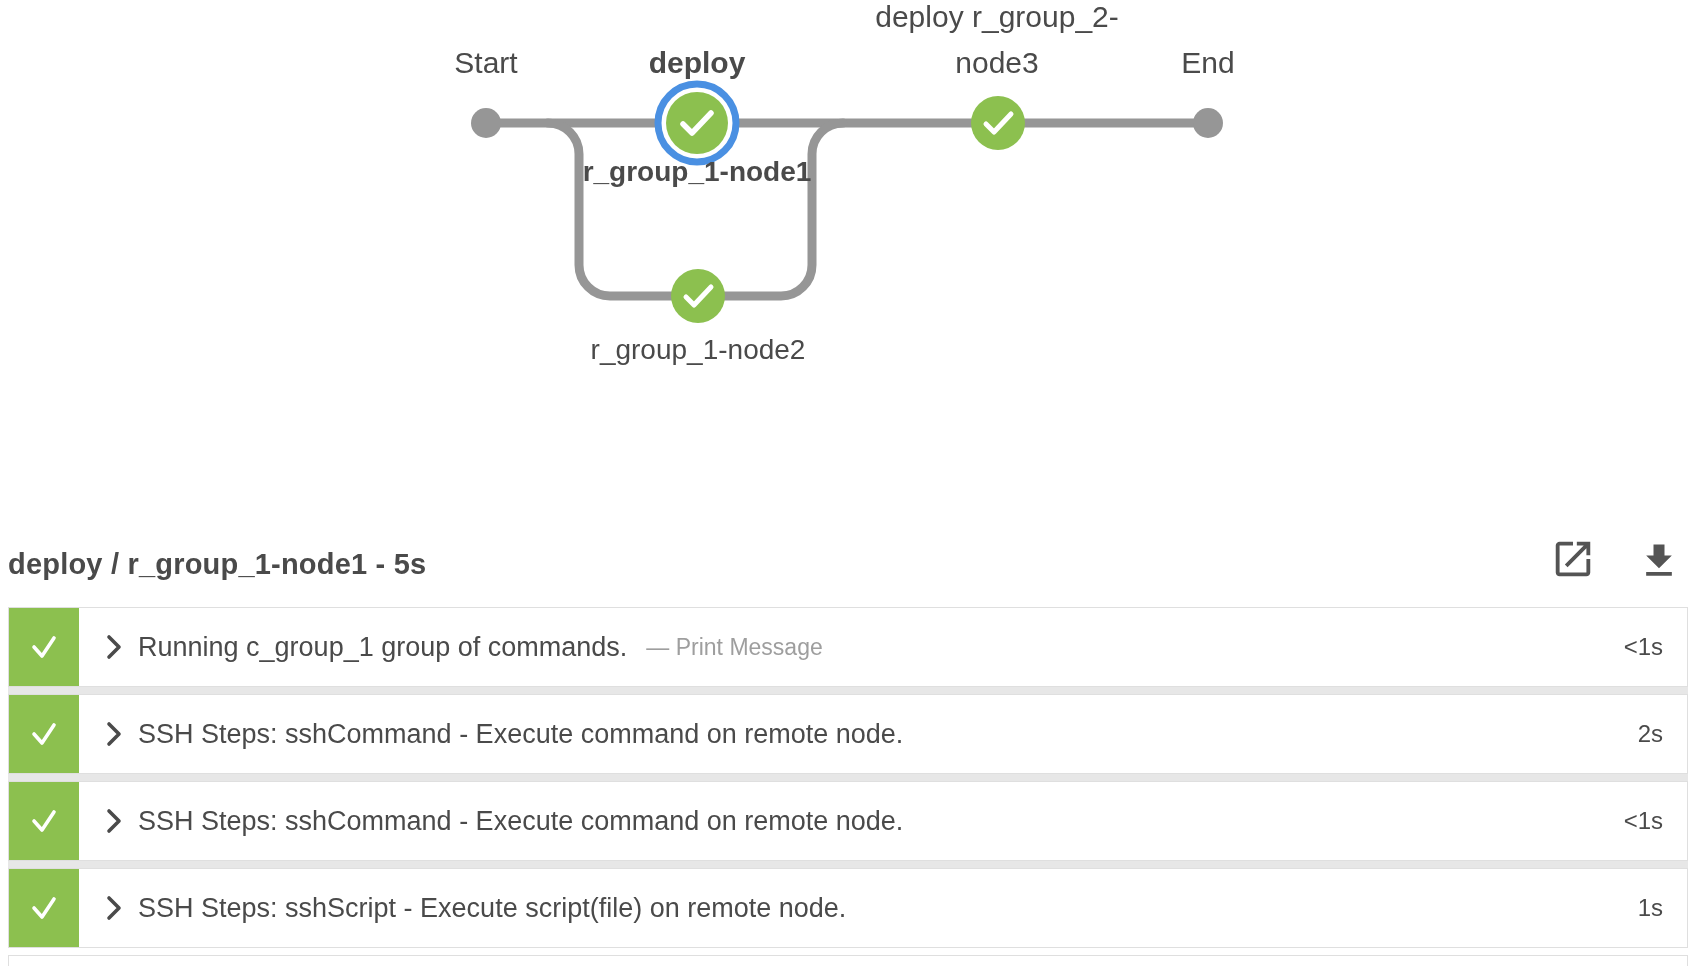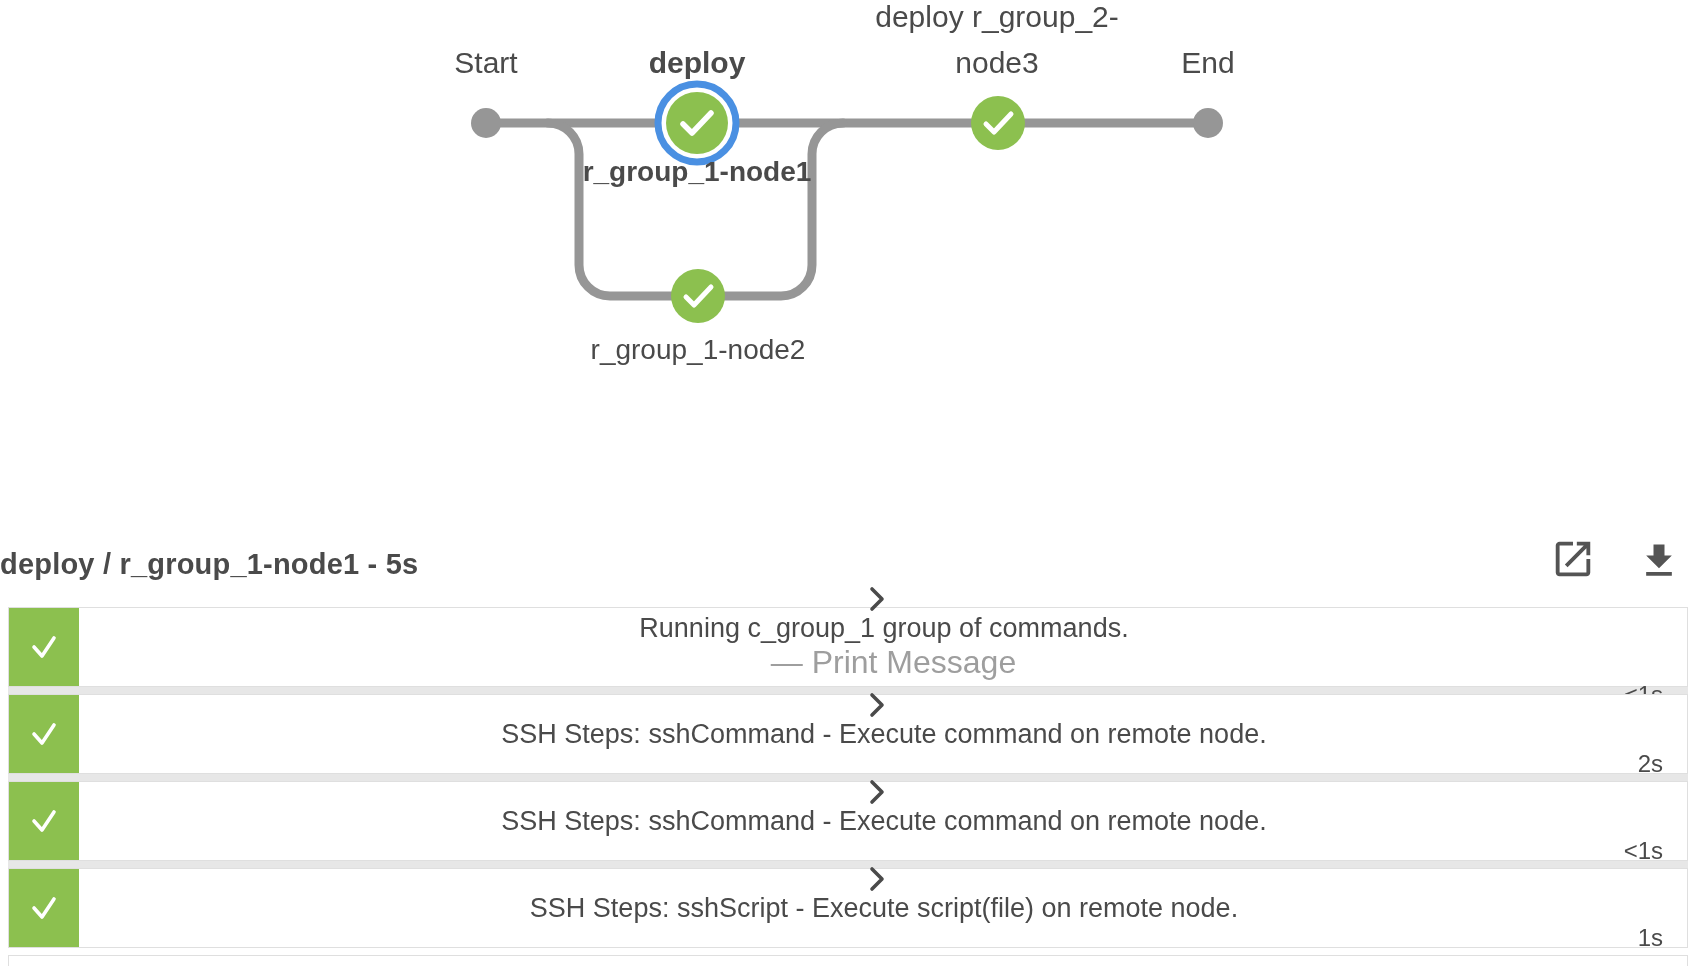--- a/index.html
+++ b/index.html
@@ -12,21 +12,21 @@
   }
   
   .graph-wrap { position: absolute; left: 0; top: 0; width: 1697px; height: 400px; }
   .graph-wrap svg { display: block; }
   .graph-label { fill: #4a4a4a; font-size: 30px; }
   .graph-sublabel { fill: #4a4a4a; font-size: 28px; }
   .bold { font-weight: 700; }
 
   
   .log-title {
-    position: absolute; left: 0; top: 548px;
+    position: absolute; left: 8px; top: 548px;
     font-size: 29px; font-weight: 700; color: #4a4a4a;
     letter-spacing: 0.2px;
   }
   .icon-btn {
     position: absolute; background: transparent; border: none; cursor: pointer;
     padding: 0; line-height: 0;
   }
   .icon-btn.open-btn { left: 1550px; top: 536px; }
   .icon-btn.dl-btn   { left: 1637px; top: 539px; }
 
@@ -44,25 +44,25 @@
     margin-bottom: 7px;
   }
   .step-row:last-of-type { margin-bottom: 0; }
   .step-status {
     position: absolute; left: 0; top: 0; bottom: 0; width: 70px;
     background: #8cc04f;
     display: flex; align-items: center; justify-content: center;
   }
   .step-main {
     display: flex; align-items: center; width: 100%;
-    padding-left: 96px; padding-right: 24px; flex-direction: column;
+    padding-left: 96px; padding-right: 24px;
   }
   .chev { margin-right: 15px; flex: none; }
   .step-label { font-size: 27px; color: #4a4a4a; white-space: nowrap; }
-  .step-annotation { font-size: 32px; color: #9e9e9e; margin-left: 19px; white-space: nowrap; }
+  .step-annotation { font-size: 23px; color: #9e9e9e; margin-left: 19px; white-space: nowrap; }
   .step-duration { margin-left: auto; font-size: 24px; color: #4a4a4a; flex: none; }
 
   .partial-row {
     position: absolute; left: 8px; top: 955px; width: 1680px; height: 30px;
     background: #ffffff; border: 1px solid #dfdfdf;
   }
 </style>
 </head>
 <body>
 

